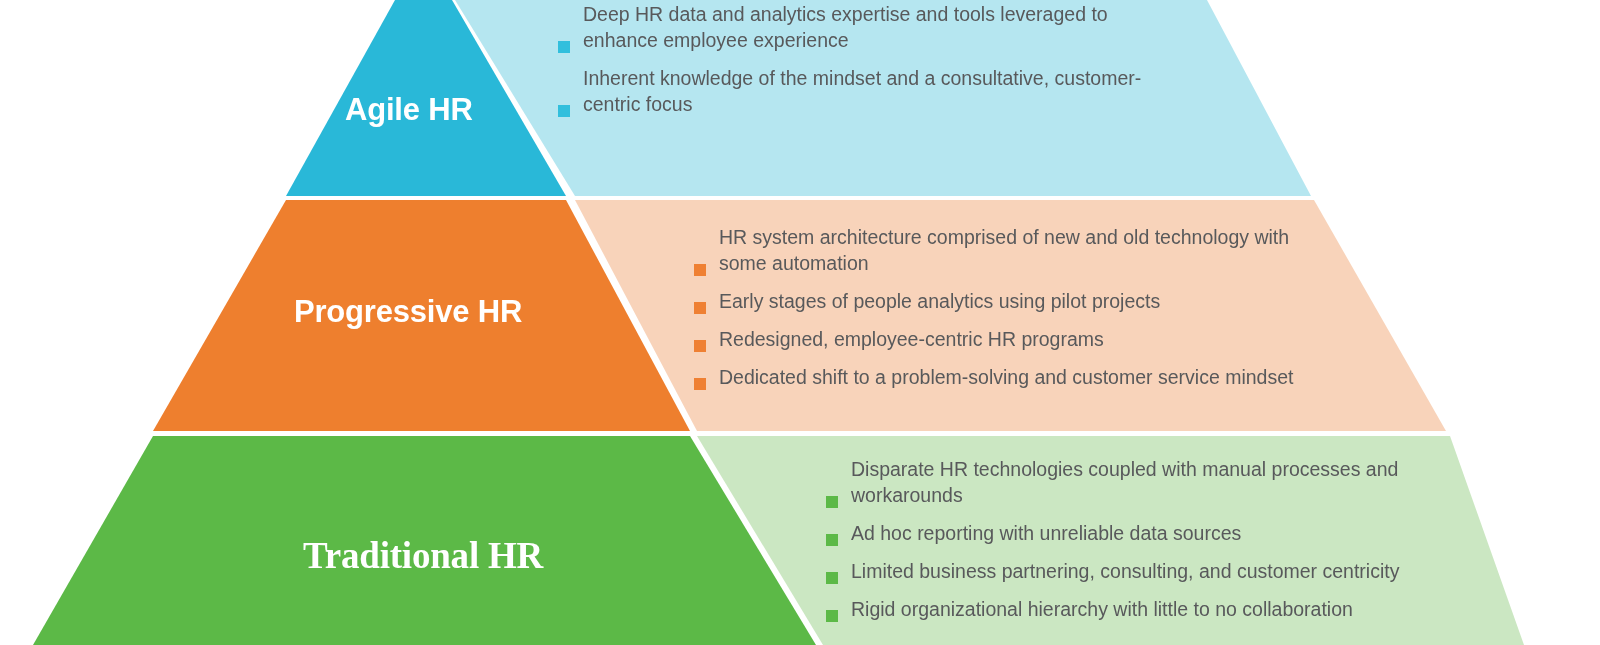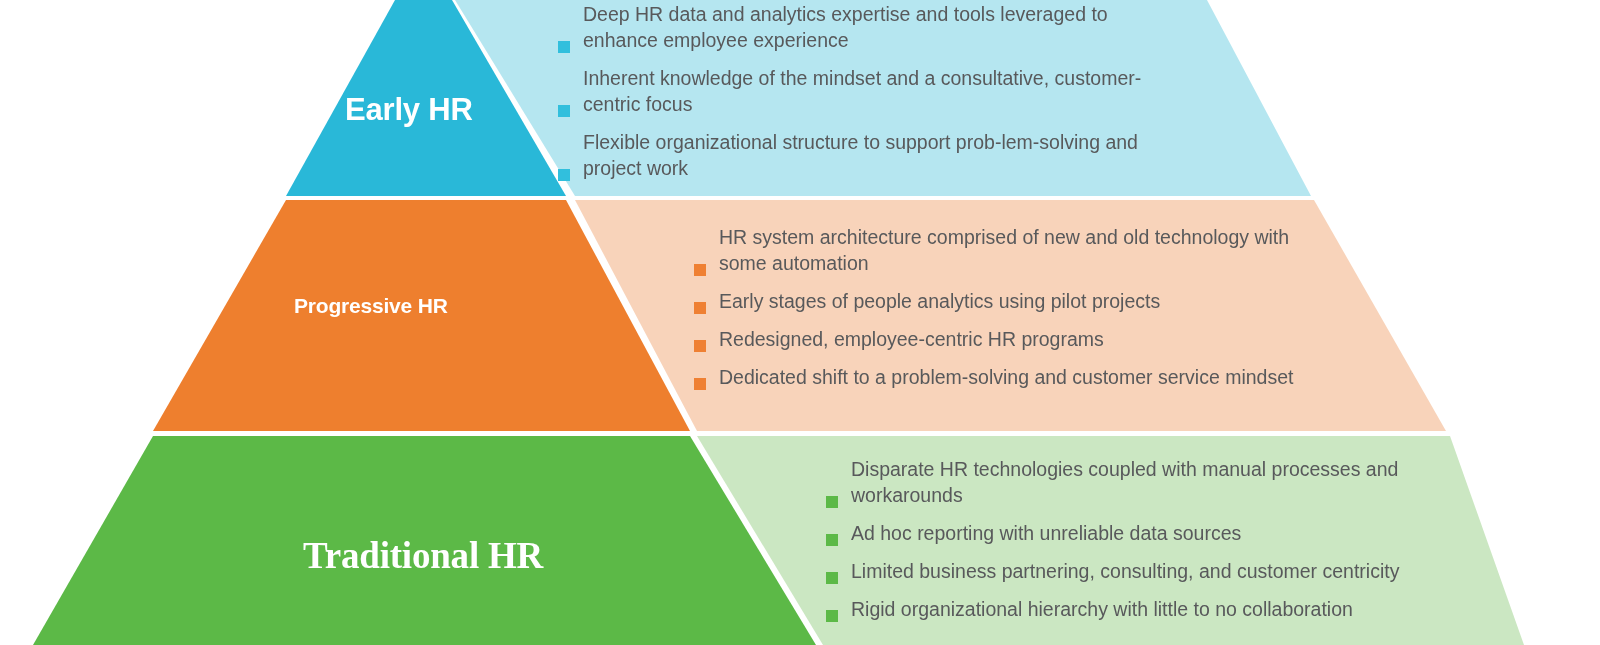--- a/index.html
+++ b/index.html
@@ -32,21 +32,21 @@
     letter-spacing: -0.2px;
   }
   #label-agile {
     left: 345px;
     top: 92px;
     font-size: 31px;
   }
   #label-progressive {
     left: 294px;
     top: 294px;
-    font-size: 21px;
+    font-size: 31px;
   }
   #label-traditional {
     left: 303px;
     top: 534px;
     font-size: 37px;
     font-family: Liberation Serif, serif;
   }
   .bullet-list {
     position: absolute;
     margin: 0;
@@ -104,36 +104,32 @@
 
     <polygon points="455,0 1207,0 1311,196 575,196" fill="#b5e6f0"></polygon>
 
     <polygon points="153,436 690,436 816,645 33,645" fill="#5cb947"></polygon>
 
     <polygon points="286,200 566,200 690,431 153,431" fill="#ee7f2e"></polygon>
 
     <polygon points="395,0 452,0 566,196 286,196" fill="#29b8d8"></polygon>
   </svg>
 
-  <div class="tier-label" id="label-agile">Early HR</div>
+  <div class="tier-label" id="label-agile">Agile HR</div>
   <div class="tier-label" id="label-progressive">Progressive HR</div>
   <div class="tier-label" id="label-traditional">Traditional HR</div>
 
   <ul class="bullet-list" id="list-agile">
     <li class="bullet-item">
       <span class="bullet-marker"></span>
       <span class="bullet-text">Deep HR data and analytics expertise and tools leveraged to enhance employee experience</span>
     </li>
     <li class="bullet-item">
       <span class="bullet-marker"></span>
       <span class="bullet-text">Inherent knowledge of the mindset and a consultative, customer-centric focus</span>
-    </li>
-    <li class="bullet-item">
-      <span class="bullet-marker"></span>
-      <span class="bullet-text">Flexible organizational structure to support prob-lem-solving and project work</span>
     </li>
   </ul>
 
   <ul class="bullet-list" id="list-traditional">
     <li class="bullet-item">
       <span class="bullet-marker"></span>
       <span class="bullet-text">Disparate HR technologies coupled with manual processes and workarounds</span>
     </li>
     <li class="bullet-item">
       <span class="bullet-marker"></span>

